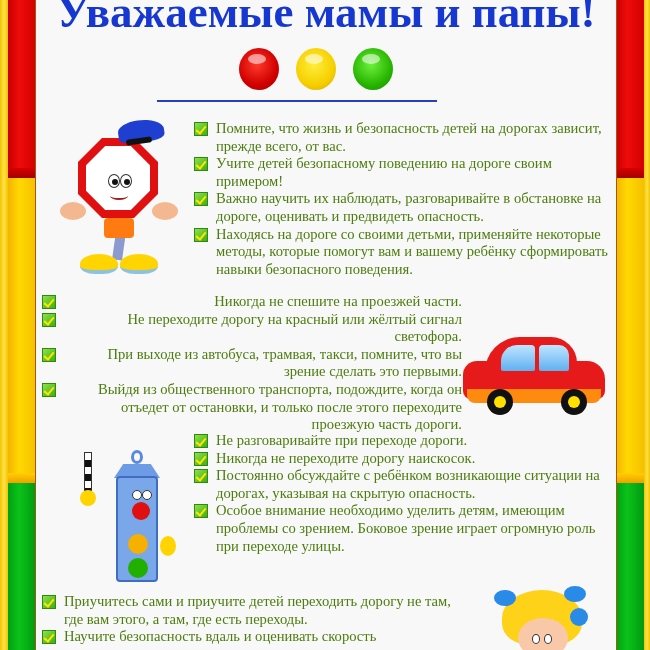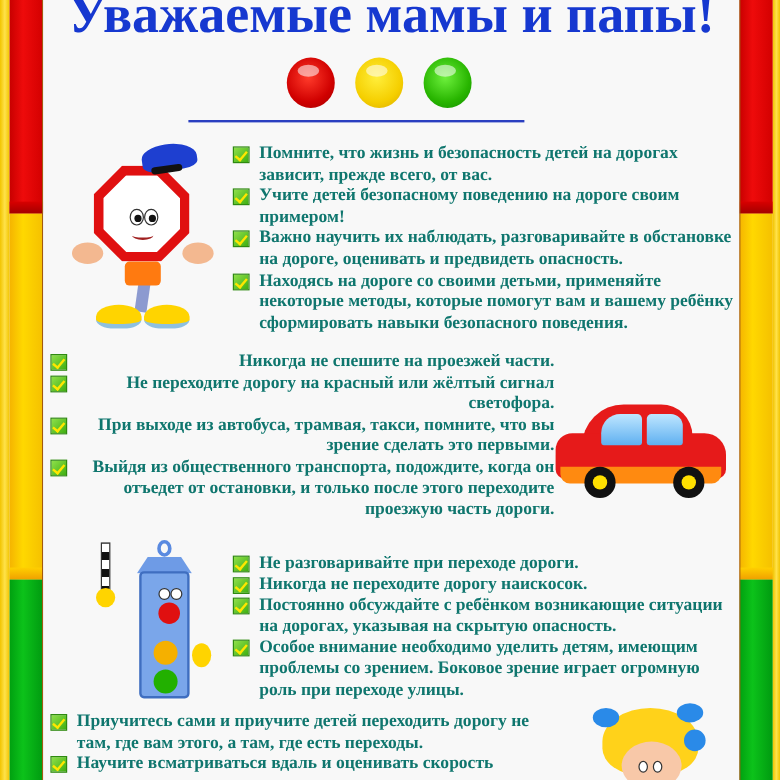--- a/index.html
+++ b/index.html
@@ -27,33 +27,33 @@
       font-size: 45px; font-weight: bold; color: #1638d0; letter-spacing: 0px;
     }
     .lights { position: absolute; top: 48px; left: 203px; display: flex; gap: 17px; }
     .light { width: 40px; height: 42px; border-radius: 50%; position: relative; }
     .light::after { content:""; position:absolute; left:9px; top:6px; width:18px; height:10px; border-radius:50%; background:rgba(255,255,255,0.55); }
     .light.red { background: radial-gradient(circle at 45% 40%, #ff3a2a, #d00000 60%, #a00000); }
     .light.yellow { background: radial-gradient(circle at 45% 40%, #ffee3a, #f5cf00 60%, #d9a800); }
     .light.green { background: radial-gradient(circle at 45% 40%, #6df03c, #28b500 60%, #108a00); }
     .divider { position: absolute; top: 100px; left: 121px; width: 280px; height: 2px; background: #2a3fc0; }
 
-    .list { position: absolute; list-style: none; font-size: 14.6px; line-height: 17.6px; color: #0f766e; font-weight: bold; }
+    .list { position: absolute; list-style: none; font-size: 14.6px; line-height: 17.6px; color: #4d7c0f; font-weight: normal; }
     .list li { position: relative; padding-left: 22px; }
     .check {
       position: absolute; left: 0; top: 2px; width: 14px; height: 14px;
       background: linear-gradient(135deg,#8fe04a,#3fae12); border: 1px solid #2f8a10;
     }
     .check::after {
       content:""; position:absolute; left:3px; top:1px; width:4px; height:8px;
       border-right:2px solid #ffe600; border-bottom:2px solid #ffe600; transform: rotate(40deg);
     }
     .list-a { left: 158px; top: 120px; width: 420px; }
     .list-b { left: 6px; top: 293px; width: 420px; text-align: right; }
-    .list-c { left: 158px; top: 461px; width: 420px; }
+    .list-c { left: 158px; top: 432px; width: 420px; }
     .list-d { left: 6px; top: 593px; width: 420px; }
 
     .illus { position: absolute; }
     
     .stop { left: 22px; top: 112px; width: 120px; height: 175px; }
     .stop .sign {
       position:absolute; left:20px; top:26px; width:80px; height:80px; background:#e01010;
       clip-path: polygon(30% 0,70% 0,100% 30%,100% 70%,70% 100%,30% 100%,0 70%,0 30%);
     }
     .stop .sign-inner {
@@ -193,21 +193,21 @@
 
   <ul class="list list-c">
     <li><span class="check"></span><span>Не разговаривайте при переходе дороги.</span></li>
     <li><span class="check"></span><span>Никогда не переходите дорогу наискосок.</span></li>
     <li><span class="check"></span><span>Постоянно обсуждайте с ребёнком возникающие ситуации на дорогах, указывая на скрытую опасность.</span></li>
     <li><span class="check"></span><span>Особое внимание необходимо уделить детям, имеющим проблемы со зрением. Боковое зрение играет огромную роль при переходе улицы.</span></li>
   </ul>
 
   <ul class="list list-d">
     <li><span class="check"></span><span>Приучитесь сами и приучите детей переходить дорогу не там, где вам этого, а там, где есть переходы.</span></li>
-    <li><span class="check"></span><span>Научите всматриваться вдаль и оценивать скорость</span></li>
+    <li><span class="check"></span><span>Научите безопасность вдаль и оценивать скорость</span></li>
   </ul>
 
   <div class="illus girl">
     <div class="hair"></div>
     <div class="face"></div>
     <div class="eye l"></div>
     <div class="eye r"></div>
     <div class="bow l"></div>
     <div class="bow r"></div>
     <div class="bow r2"></div>

